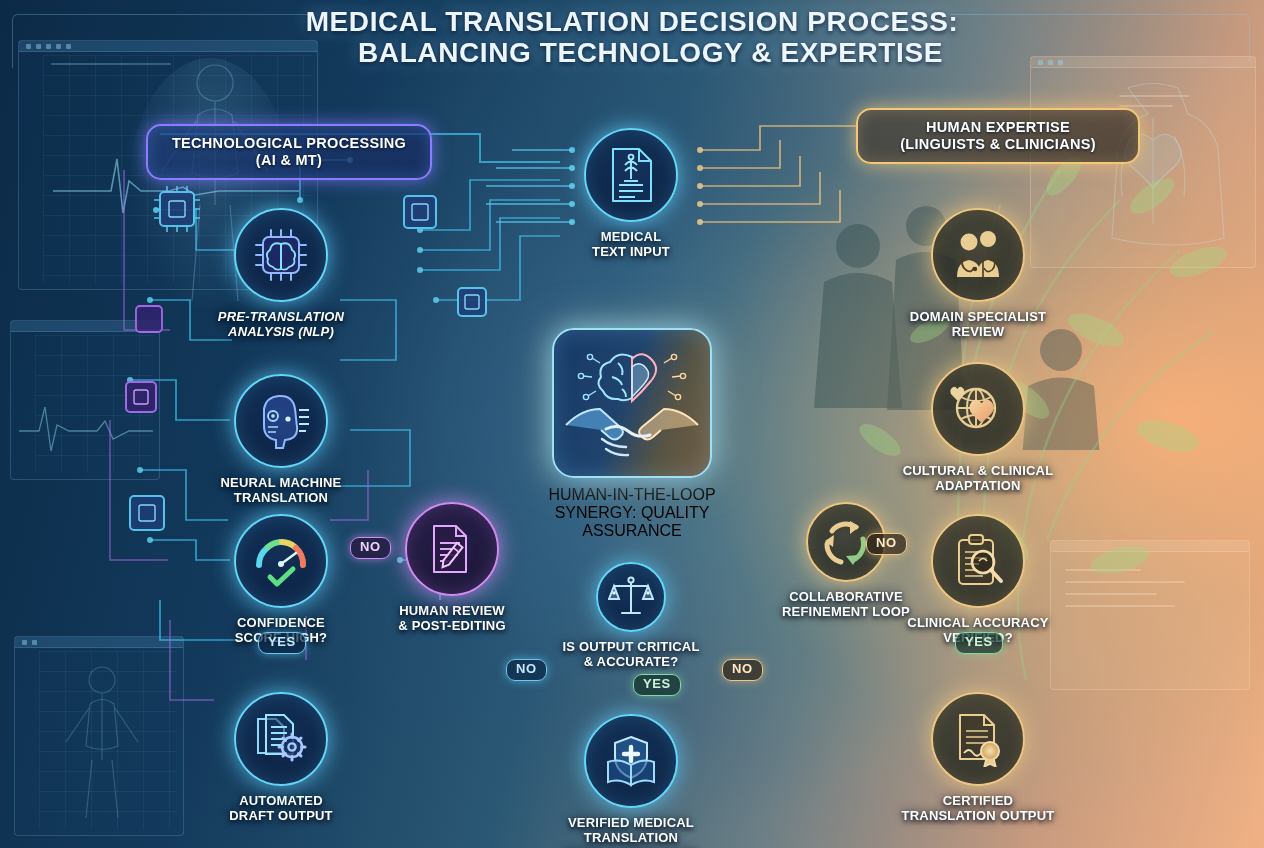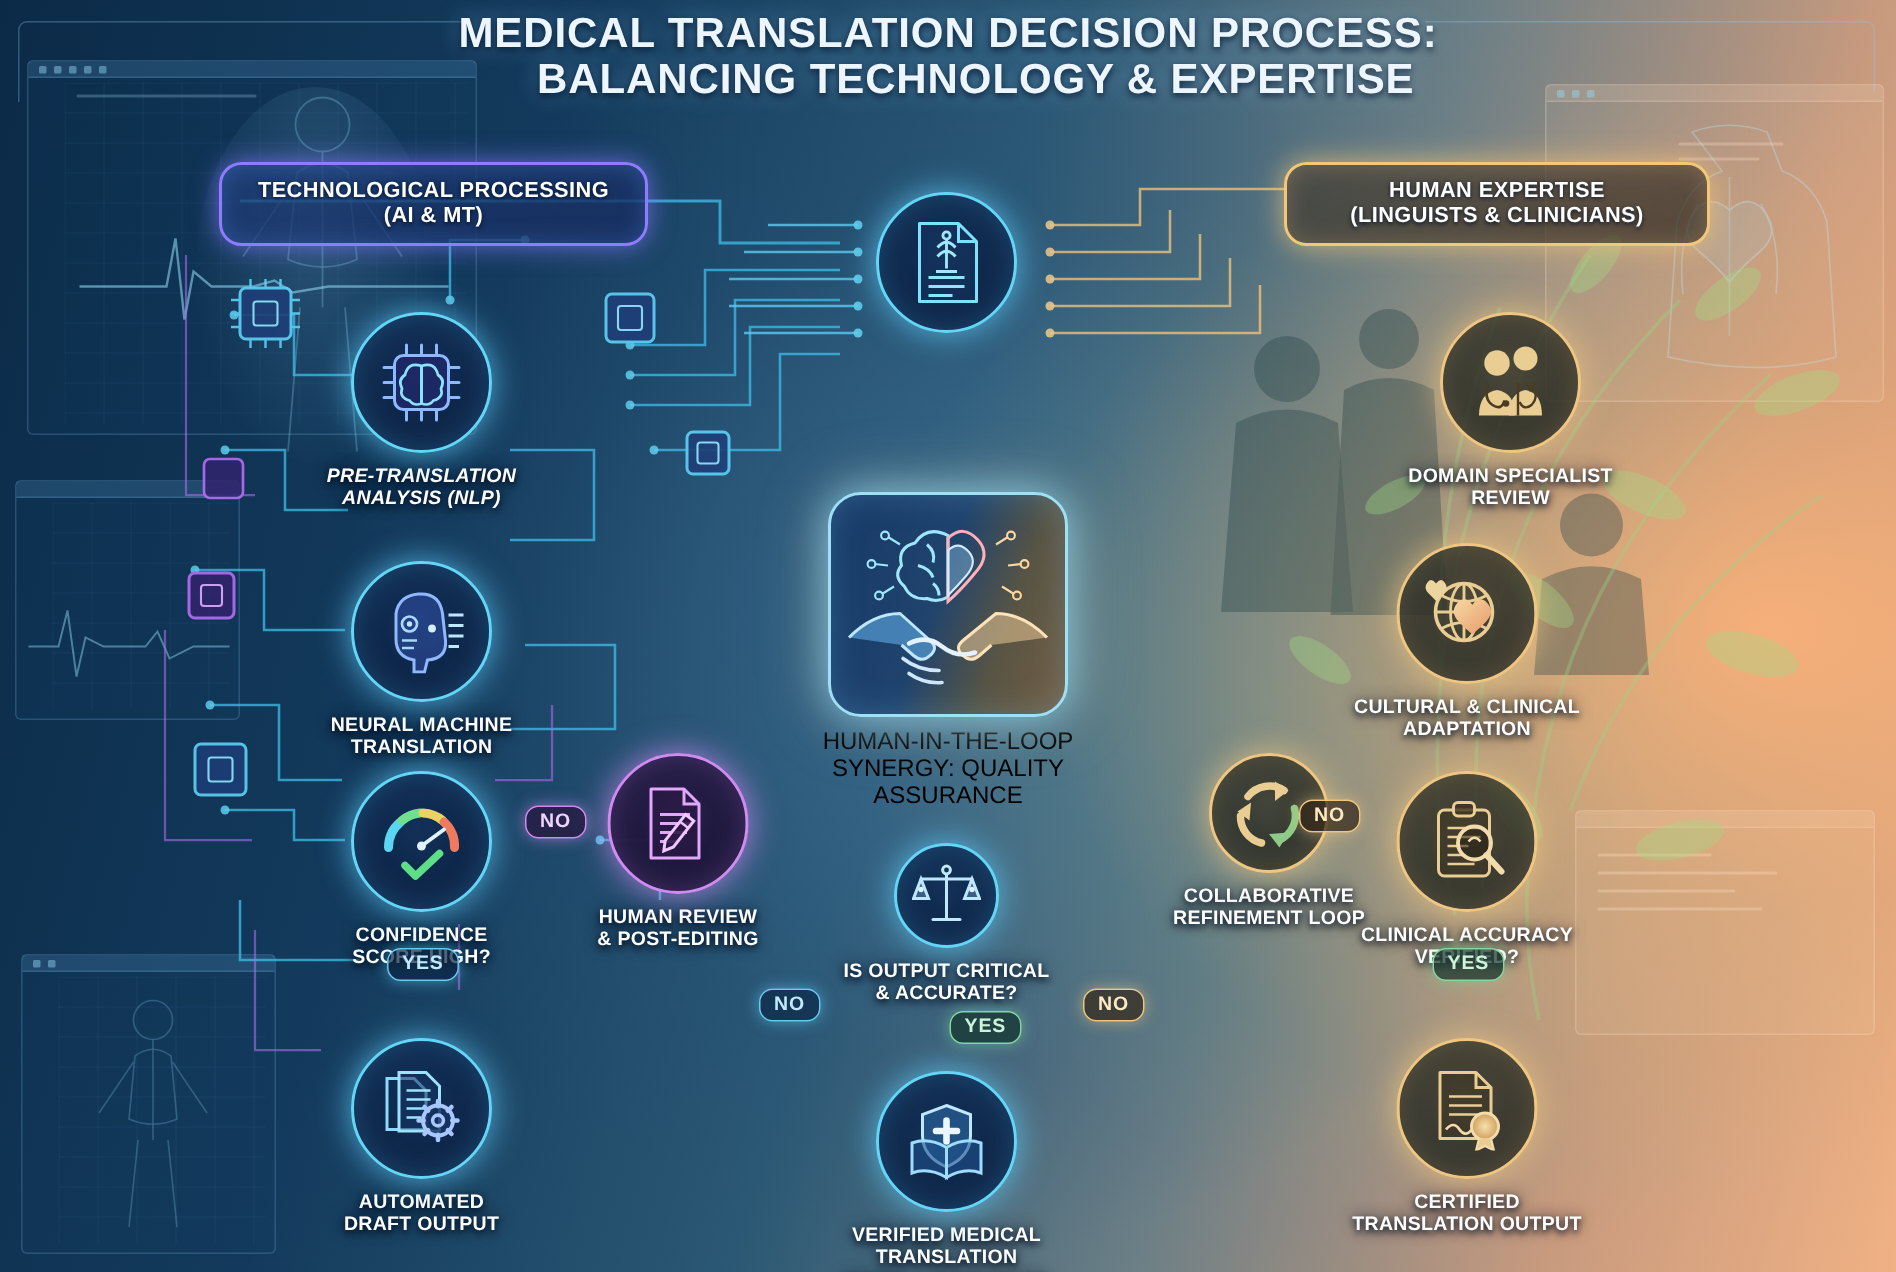--- a/index.html
+++ b/index.html
@@ -53,21 +53,21 @@
   #title .l1 { font-size:28px; display:block; }
   #title .l2 { font-size:28px; display:block;margin-left:37px; }
 
   .hdrbox {
     position:absolute; z-index:36; border-radius:15px; text-align:center;
     font-weight:bold; font-size:14.5px; line-height:1.18; letter-spacing:.3px;
     color:#fff; padding:9px 14px;
     text-shadow:0 1px 3px rgba(0,15,35,.9);
   }
   #hdr-tech {
-    left:146px; top:108px; width:286px;
+    left:146px; top:124px; width:286px;
     border:2px solid #8f7bff;
     background:linear-gradient(160deg, rgba(30,60,120,.72), rgba(22,42,92,.80));
     box-shadow:0 0 17px rgba(130,120,255,.75), inset 0 0 16px rgba(90,150,255,.3);
   }
   #hdr-human {
     left:856px; top:108px; width:284px;
     border:2px solid #f2c878;
     background:linear-gradient(160deg, rgba(70,55,40,.62), rgba(45,38,30,.72));
     box-shadow:0 0 19px rgba(245,198,120,.75), inset 0 0 16px rgba(255,210,140,.22);
   }
@@ -451,20 +451,21 @@
           <path d="M28 14 v20"></path>
             <path d="M22 20 q6 -7 12 0 M22 26 q6 -7 12 0"></path>
           <circle cx="28" cy="12" r="2.4"></circle>
           <path d="M21 36 h14"></path>
         </g>
         <g stroke="#8ce4fd" stroke-width="2">
           <path d="M16 40 h24 M16 46 h24 M16 52 h16"></path>
         </g>
       </svg>
     </div>
+    <div class="caption">MEDICAL<br>TEXT INPUT</div>
   </div>
 
   <div class="node cool" style="left:201px; top:208px;font-style:italic;">
     <div class="ring">
       <svg width="58" height="58" viewBox="0 0 58 58">
         <rect x="11" y="11" width="36" height="36" rx="6" fill="rgba(36,38,110,0.65)" stroke="#8fb8ff" stroke-width="2"></rect>
         <g stroke="#8fb8ff" stroke-width="2" stroke-linecap="round">
           <path d="M19 11 V4 M29 11 V4 M39 11 V4 M19 47 V54 M29 47 V54 M39 47 V54"></path>
           <path d="M11 19 H4 M11 29 H4 M11 39 H4 M47 19 H54 M47 29 H54 M47 39 H54"></path>
         </g>
@@ -614,21 +615,21 @@
         <g stroke="#eaf7ff" stroke-width="4.4" stroke-linecap="round">
           <path d="M29 13 v14 M22 20 h14"></path>
         </g>
         <path d="M6 28 q11 -4 23 3 v20 q-12 -7 -23 -3 z" fill="rgba(30,80,140,0.6)" stroke="#9fdcfb" stroke-width="2"></path>
         <path d="M52 28 q-11 -4 -23 3 v20 q12 -7 23 -3 z" fill="rgba(30,80,140,0.6)" stroke="#9fdcfb" stroke-width="2"></path>
       </svg>
     </div>
     <div class="caption">VERIFIED MEDICAL<br>TRANSLATION<br>(SAFE &amp; EFFECTIVE)</div>
   </div>
 
-  <div class="node warm" style="left:927px; top:208px;">
+  <div class="node warm" style="left:898px; top:208px;">
     <div class="ring">
       <svg width="58" height="52" viewBox="0 0 58 52">
         <circle cx="20" cy="13" r="8.5" fill="#e9cd93"></circle>
         <path d="M8 48 q0 -15 12 -17 q12 2 12 17 z" fill="#e9cd93"></path>
         <circle cx="39" cy="10" r="8" fill="#e9cd93"></circle>
         <path d="M28 48 q0 -15 11 -17 q11 2 11 17 z" fill="#e9cd93"></path>
         <path d="M34 26 v22 M39 26 l3 5 l3 -5" fill="none" stroke="#4a3c22" stroke-width="1.6"></path>
         <path d="M14 27 q-3 10 3 14 q6 4 8 -3" fill="none" stroke="#4a3c22" stroke-width="1.8"></path>
         <circle cx="26" cy="40" r="2.2" fill="#4a3c22"></circle>
         <path d="M44 28 q4 8 -1 13 q-5 4 -8 -2" fill="none" stroke="#4a3c22" stroke-width="1.6"></path>

